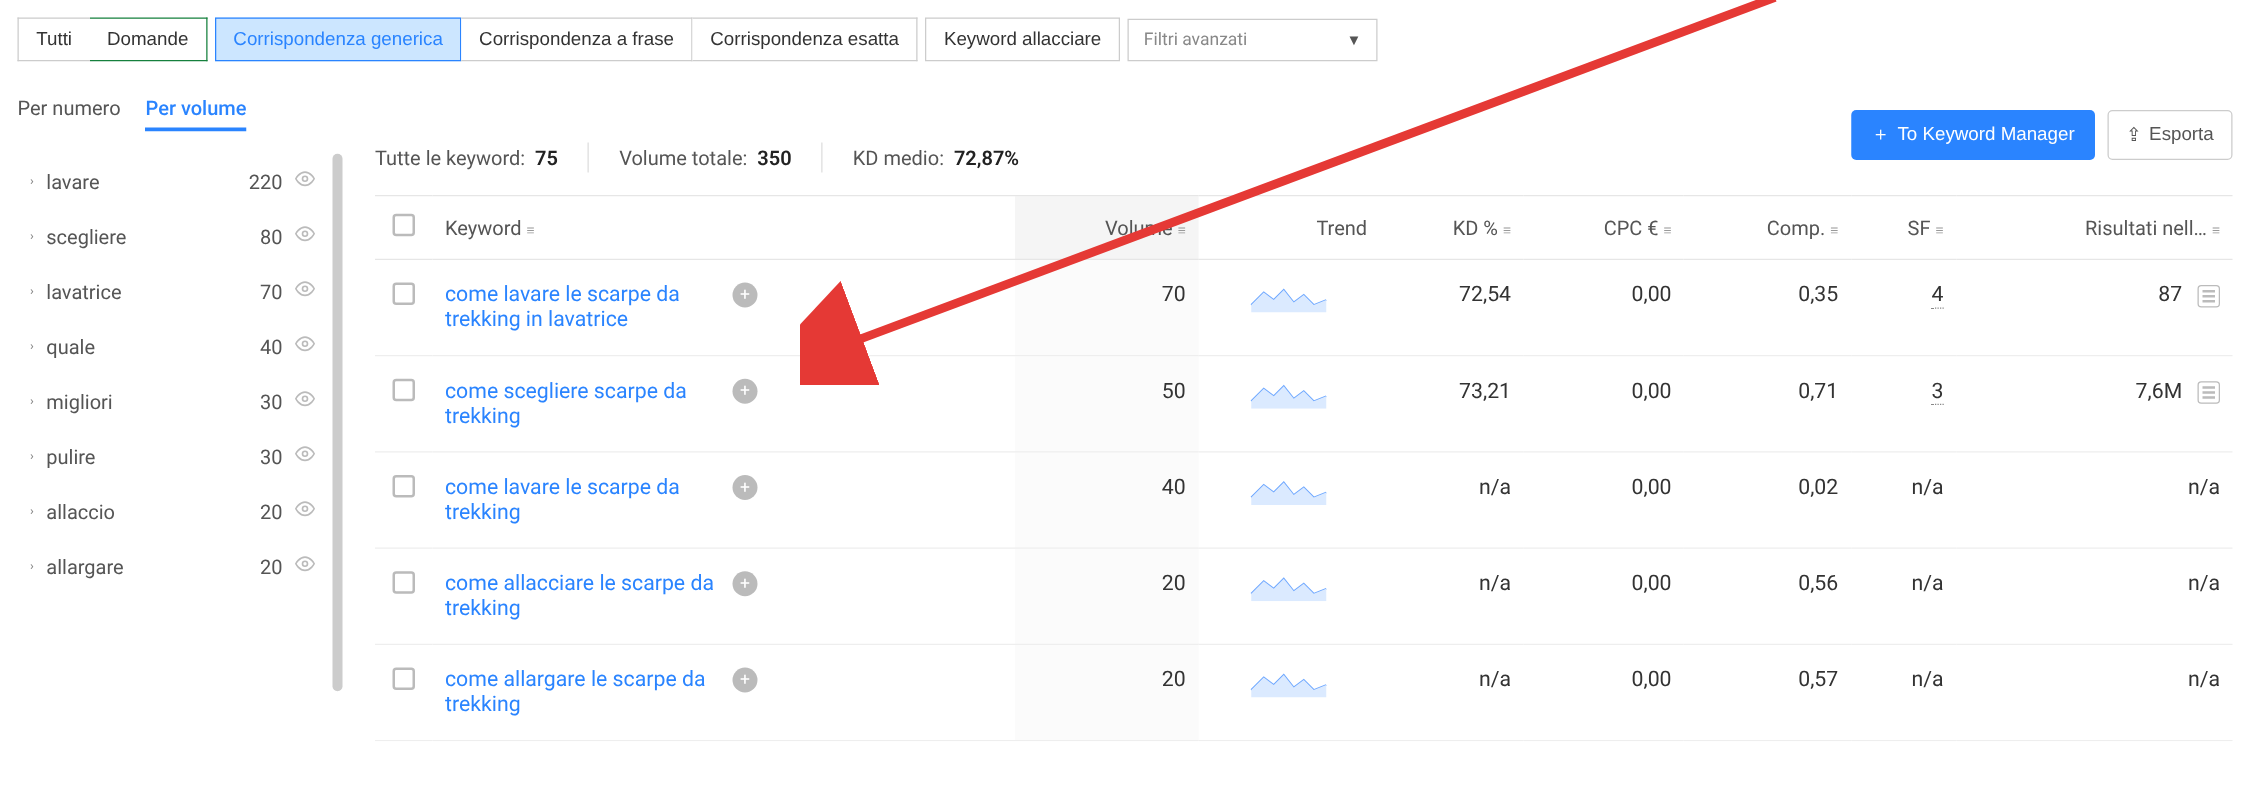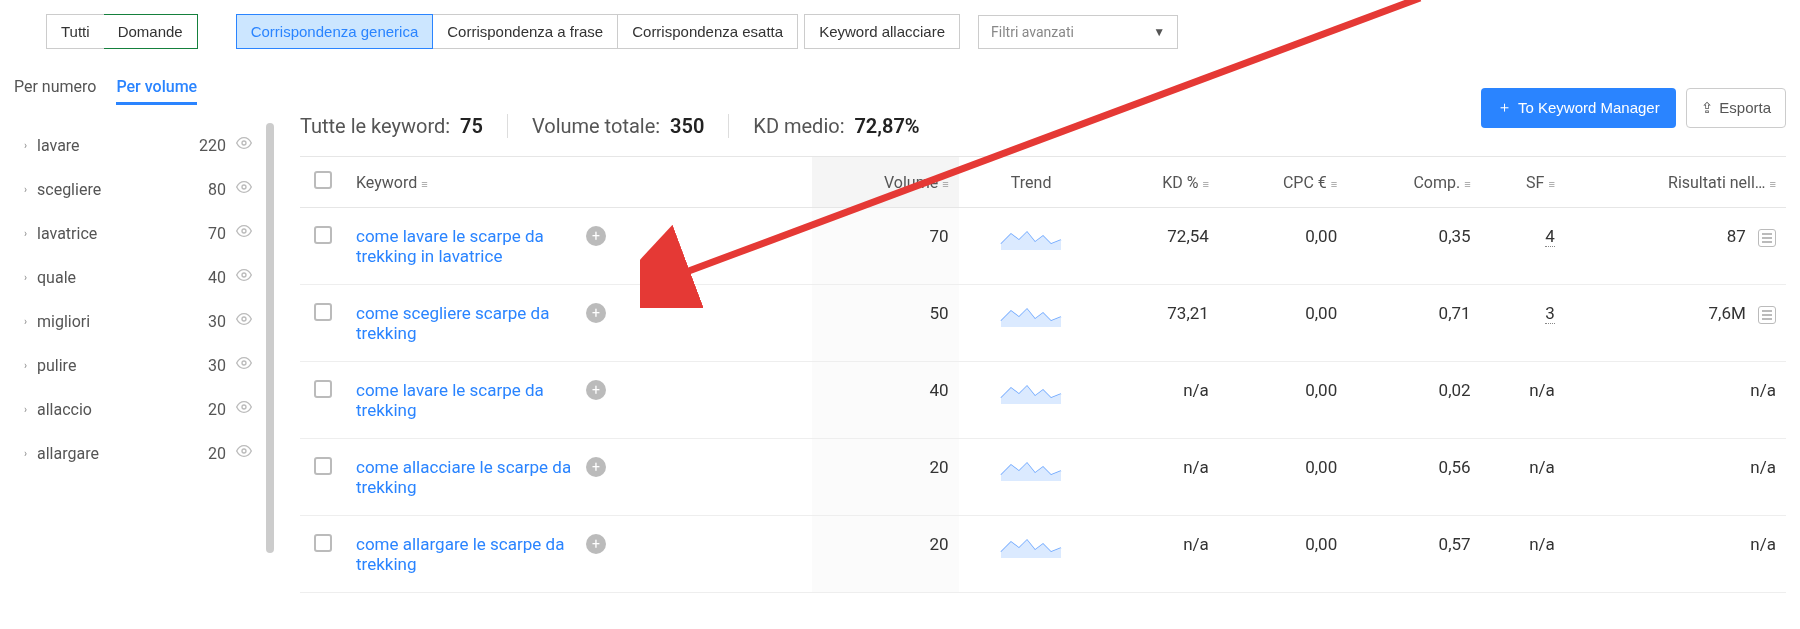--- a/index.html
+++ b/index.html
@@ -1,50 +1,50 @@
 <!DOCTYPE html>
 <html><head>
 <meta charset="utf-8">
 <style>
   * { box-sizing: border-box; margin: 0; padding: 0; }
   body { font-family: -apple-system, BlinkMacSystemFont, "Segoe UI", Roboto, sans-serif; font-size: 14px; color: #333; background: #fff; width: 1800px; }
   .filter-bar { display: flex; gap: 6px; padding: 14px; align-items: center; }
-  .filter-seg { display: flex; margin-left: 32px; }
+  .filter-seg { display: flex; }
   .filter-btn { border: 1px solid #ccc; background: #fff; padding: 8px 14px; font-size: 15px; color: #333; cursor: pointer; }
   .filter-seg .filter-btn + .filter-btn { border-left: none; }
   .filter-btn.tutti { border-right: none; }
   .filter-btn.domande { border: 1px solid #15803d; background: #fff; color: #333; font-weight: 500; }
   .filter-btn.generica { background: #cce6ff; border-color: #2a84ff; color: #2a84ff; }
-  .filter-dd { display: flex; align-items: center; justify-content: space-between; border: 1px solid #ccc; padding: 8px 12px; width: 200px; color: #888; cursor: pointer; margin-left: 12px;}
+  .filter-dd { display: flex; align-items: center; justify-content: space-between; border: 1px solid #ccc; padding: 8px 12px; width: 200px; color: #888; cursor: pointer; margin-left: 0;}
   .chev-down { font-size: 12px; color: #555;}
   .content { display: flex; }
   .sidebar { width: 270px; padding: 14px 0 0 14px; }
   .tabs-sec { display: flex; gap: 20px; font-size: 16px; color: #555; margin-bottom: 18px; }
   .tab-sec { cursor: pointer; padding-bottom: 6px; }
   .tab-sec.active { color: #2a84ff; border-bottom: 3px solid #2a84ff; font-weight: 500;}
   .fgroup-list { position: relative; }
   .fgroup-scroll { position: absolute; right: -4px; top: 0; width: 8px; height: 430px; background: #ccc; border-radius: 4px;}
   .fgroup { display: flex; align-items: center; padding: 12px 18px 12px 10px; color: #555; font-size: 16px; gap: 10px; cursor: pointer;}
   .fgroup .chev { font-size: 10px; color: #888;}
   .fgroup .label { flex: 1;}
   .fgroup .count { color: #555; font-size: 16px;}
   .fgroup .eye { color: #bbb; font-size: 15px;}
   .main { flex: 1; padding: 14px 14px 0 30px; position: relative;}
   .stats-bar { display: flex; align-items: center; justify-content: space-between; margin-bottom: 18px;}
-  .stats-left { display: flex; gap: 24px; align-items: center; color: #555; font-size: 20px; margin-top: 37px;}
+  .stats-left { display: flex; gap: 24px; align-items: center; color: #555; font-size: 16px; margin-top: 37px;}
   .stat-sep { width: 1px; height: 24px; background: #ddd;}
   .stat b { color: #222; font-weight: 600;}
   .stats-right { display: flex; gap: 10px;}
   .btn-primary { background: #2a84ff; color: #fff; border: none; padding: 10px 16px; font-size: 15px; border-radius: 4px; cursor: pointer; display: inline-flex; align-items: center; gap: 6px;}
   .btn-outline { background: #fff; border: 1px solid #ccc; padding: 10px 14px; font-size: 15px; border-radius: 4px; cursor: pointer; display: inline-flex; align-items: center; gap: 6px; color: #555;}
   table { width: 100%; border-collapse: collapse; }
   thead th { text-align: right; font-weight: 400; color: #555; font-size: 16px; padding: 14px 10px; border-bottom: 1px solid #e6e6e6; border-top: 1px solid #e6e6e6; background: #fff; white-space: nowrap;}
   thead th.kw-col { text-align: left;}
   thead th.cb-col { width: 46px; text-align: center;}
-  thead th.trend-col { text-align: center;}
+  thead th.trend-col { }
   thead th.vol-col { background: #f5f5f5;}
   tbody td { padding: 18px 10px; border-bottom: 1px solid #eee; text-align: right; font-size: 17px; color: #333; vertical-align: top;}
   tbody td.kw-cell { text-align: left; }
   tbody td.cb-cell { text-align: center; width: 46px;}
   tbody td.vol-cell { background: #fbfbfb; font-weight: 400;}
   tbody td.trend-cell { text-align: center;}
   .kw-link { color: #2a84ff; text-decoration: none; font-size: 17px; display: inline-block; max-width: 220px;}
   .kw-wrap { display: flex; align-items: flex-start; gap: 10px; justify-content: flex-start;}
   .plus-circ { width: 20px; height: 20px; border-radius: 50%; background: #bbb; color: #fff; display: inline-flex; align-items: center; justify-content: center; font-size: 14px; flex: none;}
   .cb { width: 18px; height: 18px; border: 2px solid #bbb; border-radius: 3px; display: inline-block;}

